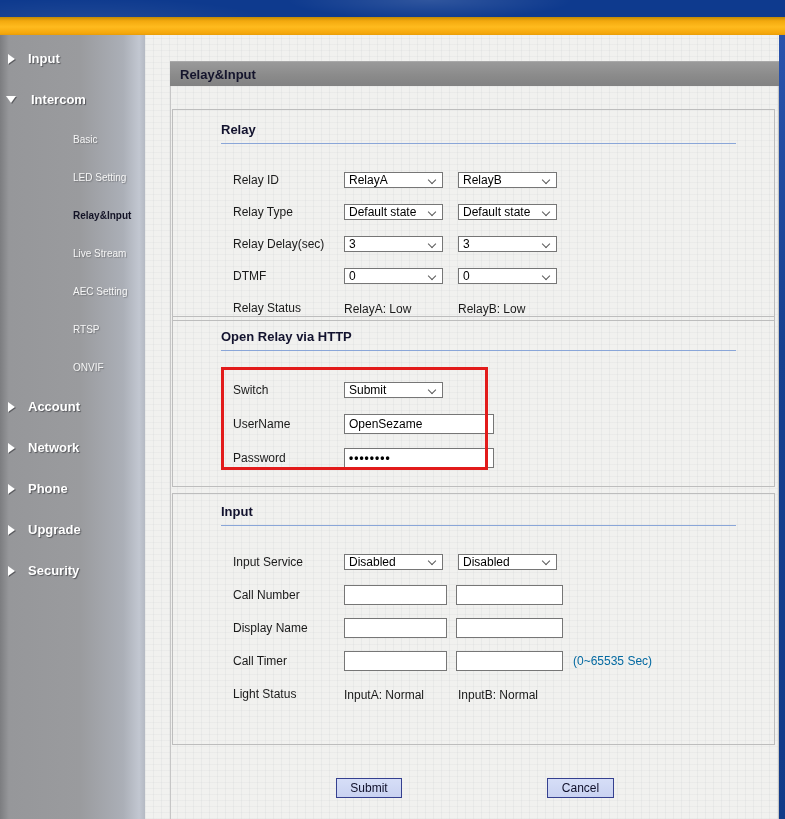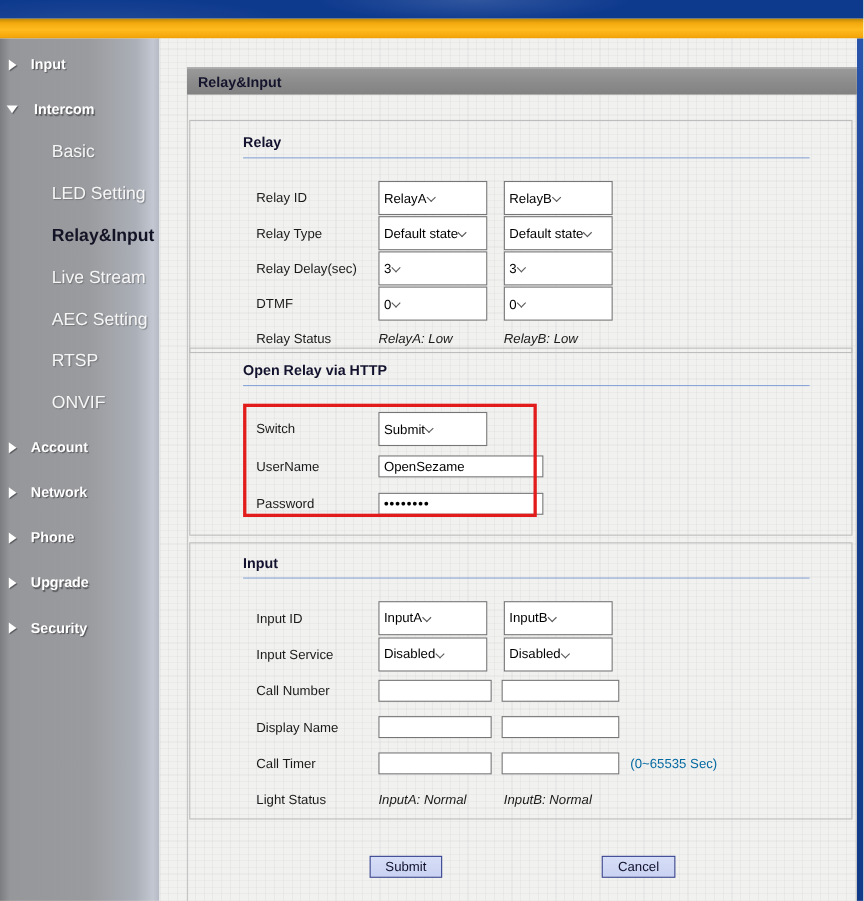--- a/index.html
+++ b/index.html
@@ -19,21 +19,21 @@
   
   #sidebar{position:absolute;left:0;top:35px;width:145px;height:784px;padding-top:3px;box-sizing:border-box;
     background:linear-gradient(90deg,#7c7d80 0px,#96979a 9px,#9a9b9e 55%,#abafb7 85%,#c2c7d1 96%,#b4b9c3 100%);}
   .nav-top{height:41px;display:flex;align-items:center;padding-left:8px;cursor:pointer;}
   .nav-top .nav-label{margin-left:13px;color:#ffffff;font-weight:bold;font-size:13px;
     text-shadow:1px 1px 1px #55565a;}
   .tri-r{width:0;height:0;border-left:7px solid #ffffff;border-top:5px solid transparent;border-bottom:5px solid transparent;
     filter:drop-shadow(1px 1px 0 #5a5b5f);}
   .tri-d{width:0;height:0;border-top:7px solid #ffffff;border-left:5px solid transparent;border-right:5px solid transparent;
     filter:drop-shadow(1px 1px 0 #5a5b5f);margin-left:-2px;margin-right:2px;}
-  .nav-sub{height:38px;display:flex;align-items:center;padding-left:47px;color:#f6f6f6;font-size:16px;cursor:pointer;
+  .nav-sub{height:38px;display:flex;align-items:center;padding-left:73px;color:#f6f6f6;font-size:10px;cursor:pointer;
     text-shadow:1px 1px 1px rgba(90,91,95,0.55);}
   .nav-sub.active{color:#131326;font-weight:bold;text-shadow:none;}
 
   
   #main-bg{position:absolute;left:145px;top:35px;width:634px;height:784px;background-color:#f1f1ef;
     background-image:repeating-linear-gradient(90deg, rgba(120,130,140,0.07) 0 1px, transparent 1px 8px),
                      repeating-linear-gradient(0deg, rgba(120,130,140,0.055) 0 1px, transparent 1px 6px);}
   #content-frame{position:absolute;left:170px;top:86px;width:609px;height:733px;
     border-left:1px solid #c6c6c6;border-right:1px solid #c6c6c6;box-sizing:border-box;pointer-events:none;}
   #page-header{position:absolute;left:170px;top:61px;width:609px;height:25px;box-sizing:border-box;
@@ -54,24 +54,24 @@
   #http-box .rows{margin-top:22px;}
   #input-box .rows{margin-top:19px;}
   .frow{position:relative;height:32px;}
   #http-box .frow{height:34px;}
   #input-box .frow{height:33px;}
   .flabel{position:absolute;left:60px;top:50%;transform:translateY(-50%);font-size:12px;color:#1a1a1a;white-space:nowrap;}
   .fc1{position:absolute;left:171px;top:50%;transform:translateY(-50%);}
   .fc2{position:absolute;left:285px;top:50%;transform:translateY(-50%);}
   .fc2.inp{left:283px;}
   .fhint{position:absolute;left:400px;top:50%;transform:translateY(-50%);font-size:12px;color:#0369a1;white-space:nowrap;}
-  .sval{font-size:12px;color:#1a1a1a;white-space:nowrap;font-style:italic;}
-
-  
-  .sel{display:flex;align-items:center;width:99px;height:31px;background:#fff;
+  .sval{font-size:12px;color:#1a1a1a;white-space:nowrap;}
+
+  
+  .sel{display:flex;align-items:center;justify-content:space-between;width:99px;height:16px;background:#fff;
     border:1px solid #767676;padding:0 5px 0 4px;box-sizing:border-box;font-size:12px;color:#000;cursor:default;}
   .chev{width:9px;height:9px;position:relative;flex:0 0 auto;}
   .chev::before{content:"";position:absolute;left:1px;top:1px;width:5px;height:5px;
     border-right:1px solid #5a5a5a;border-bottom:1px solid #5a5a5a;transform:rotate(45deg);}
   .txt{height:20px;border:1px solid #767676;padding:0 4px;font-size:12px;box-sizing:border-box;background:#fff;
     font-family:inherit;color:#000;}
   .w103{width:103px;} .w107{width:107px;} .w134{width:150px;}
   .pwd{letter-spacing:1px;font-weight:bold;}
 
   #red-highlight{position:absolute;left:48px;top:50px;width:267px;height:103px;border:3px solid #e21b1b;
@@ -232,35 +232,20 @@
         <div class="fc1"><input class="txt w134 pwd" type="text" value="••••••••" style=""></div>
       </div>
     </div>
   </div>
 
   <div class="box" id="input-box">
     <div class="sec-title">Input</div>
     <div class="sec-rule"></div>
     <div class="rows">
       <div class="frow">
-        <span class="flabel">Input ID</span>
-        <div class="fc1">
-            <div class="sel">
-          <span>InputA</span>
-          <span class="chev"></span>
-            </div>
-          </div>
-        <div class="fc2">
-            <div class="sel">
-          <span>InputB</span>
-          <span class="chev"></span>
-            </div>
-          </div>
-      </div>
-      <div class="frow">
         <span class="flabel">Input Service</span>
         <div class="fc1">
             <div class="sel">
           <span>Disabled</span>
           <span class="chev"></span>
             </div>
           </div>
         <div class="fc2">
             <div class="sel">
           <span>Disabled</span>

